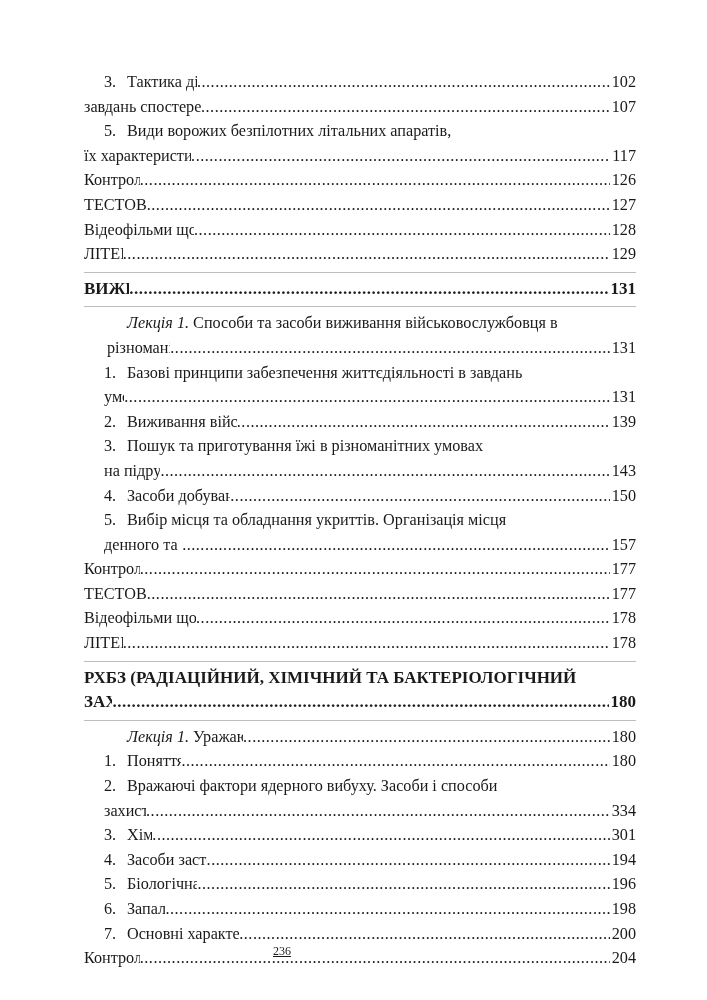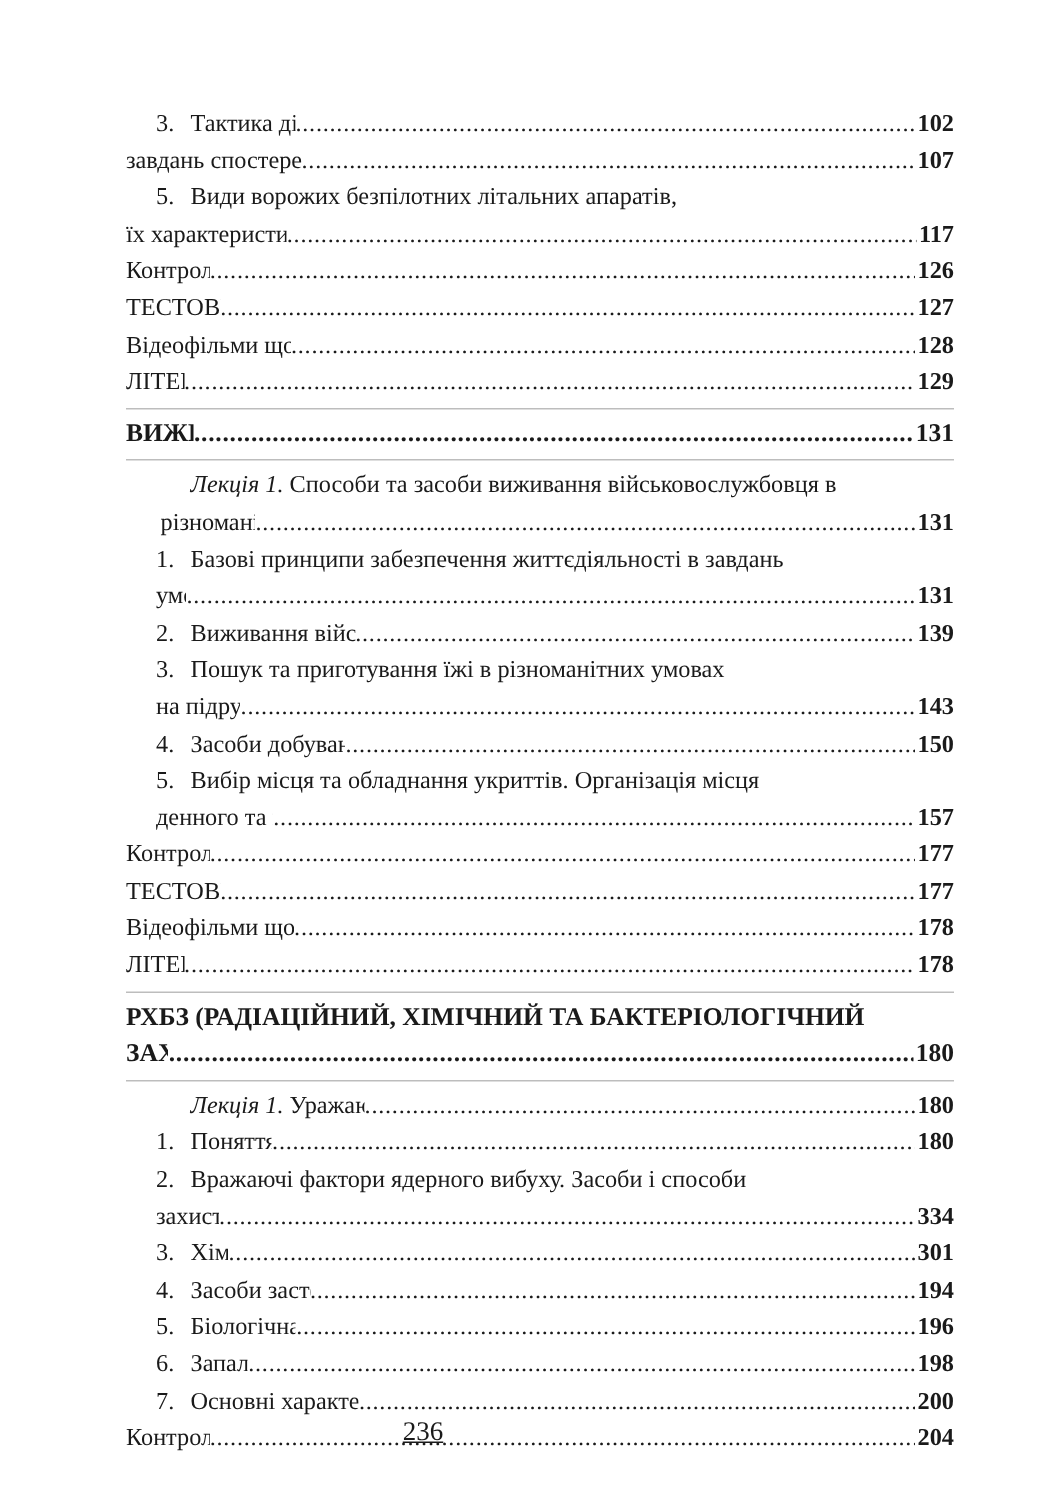--- a/index.html
+++ b/index.html
@@ -40,21 +40,20 @@
       white-space: nowrap;
       letter-spacing: 0.5px;
       min-width: 10px;
     }
     .row .dots::before {
       content: "..................................................................................................................................................................................................................................................................";
     }
     .row .page {
       flex: 0 0 auto;
       padding-left: 2px;
-      font-weight: bold;
     }
     .line1 {
       white-space: nowrap;
     }
     .lecture { padding-left: 0; margin-left: 23px; }
     .lecture .first { padding-left: 20px; }
     .item .first { padding-left: 20px; }
     .item .cont { padding-left: 20px; }
     .num { display: inline-block; width: 23px; }
     .it { font-style: italic; }
@@ -63,21 +62,21 @@
       border-bottom: 1px solid #bdbdbd;
       height: 0;
       margin: 5px 0 4px 0;
     }
     .footer {
       position: absolute;
       left: 0;
       width: 564px;
       top: 944px;
       text-align: center;
-      font-size: 18px;
+      font-size: 12px;
       font-family: "Liberation Serif", serif;
       text-decoration: underline;
     }
   </style>
 </head>
 <body>
 
 <div class="toc">
 
   <div>

